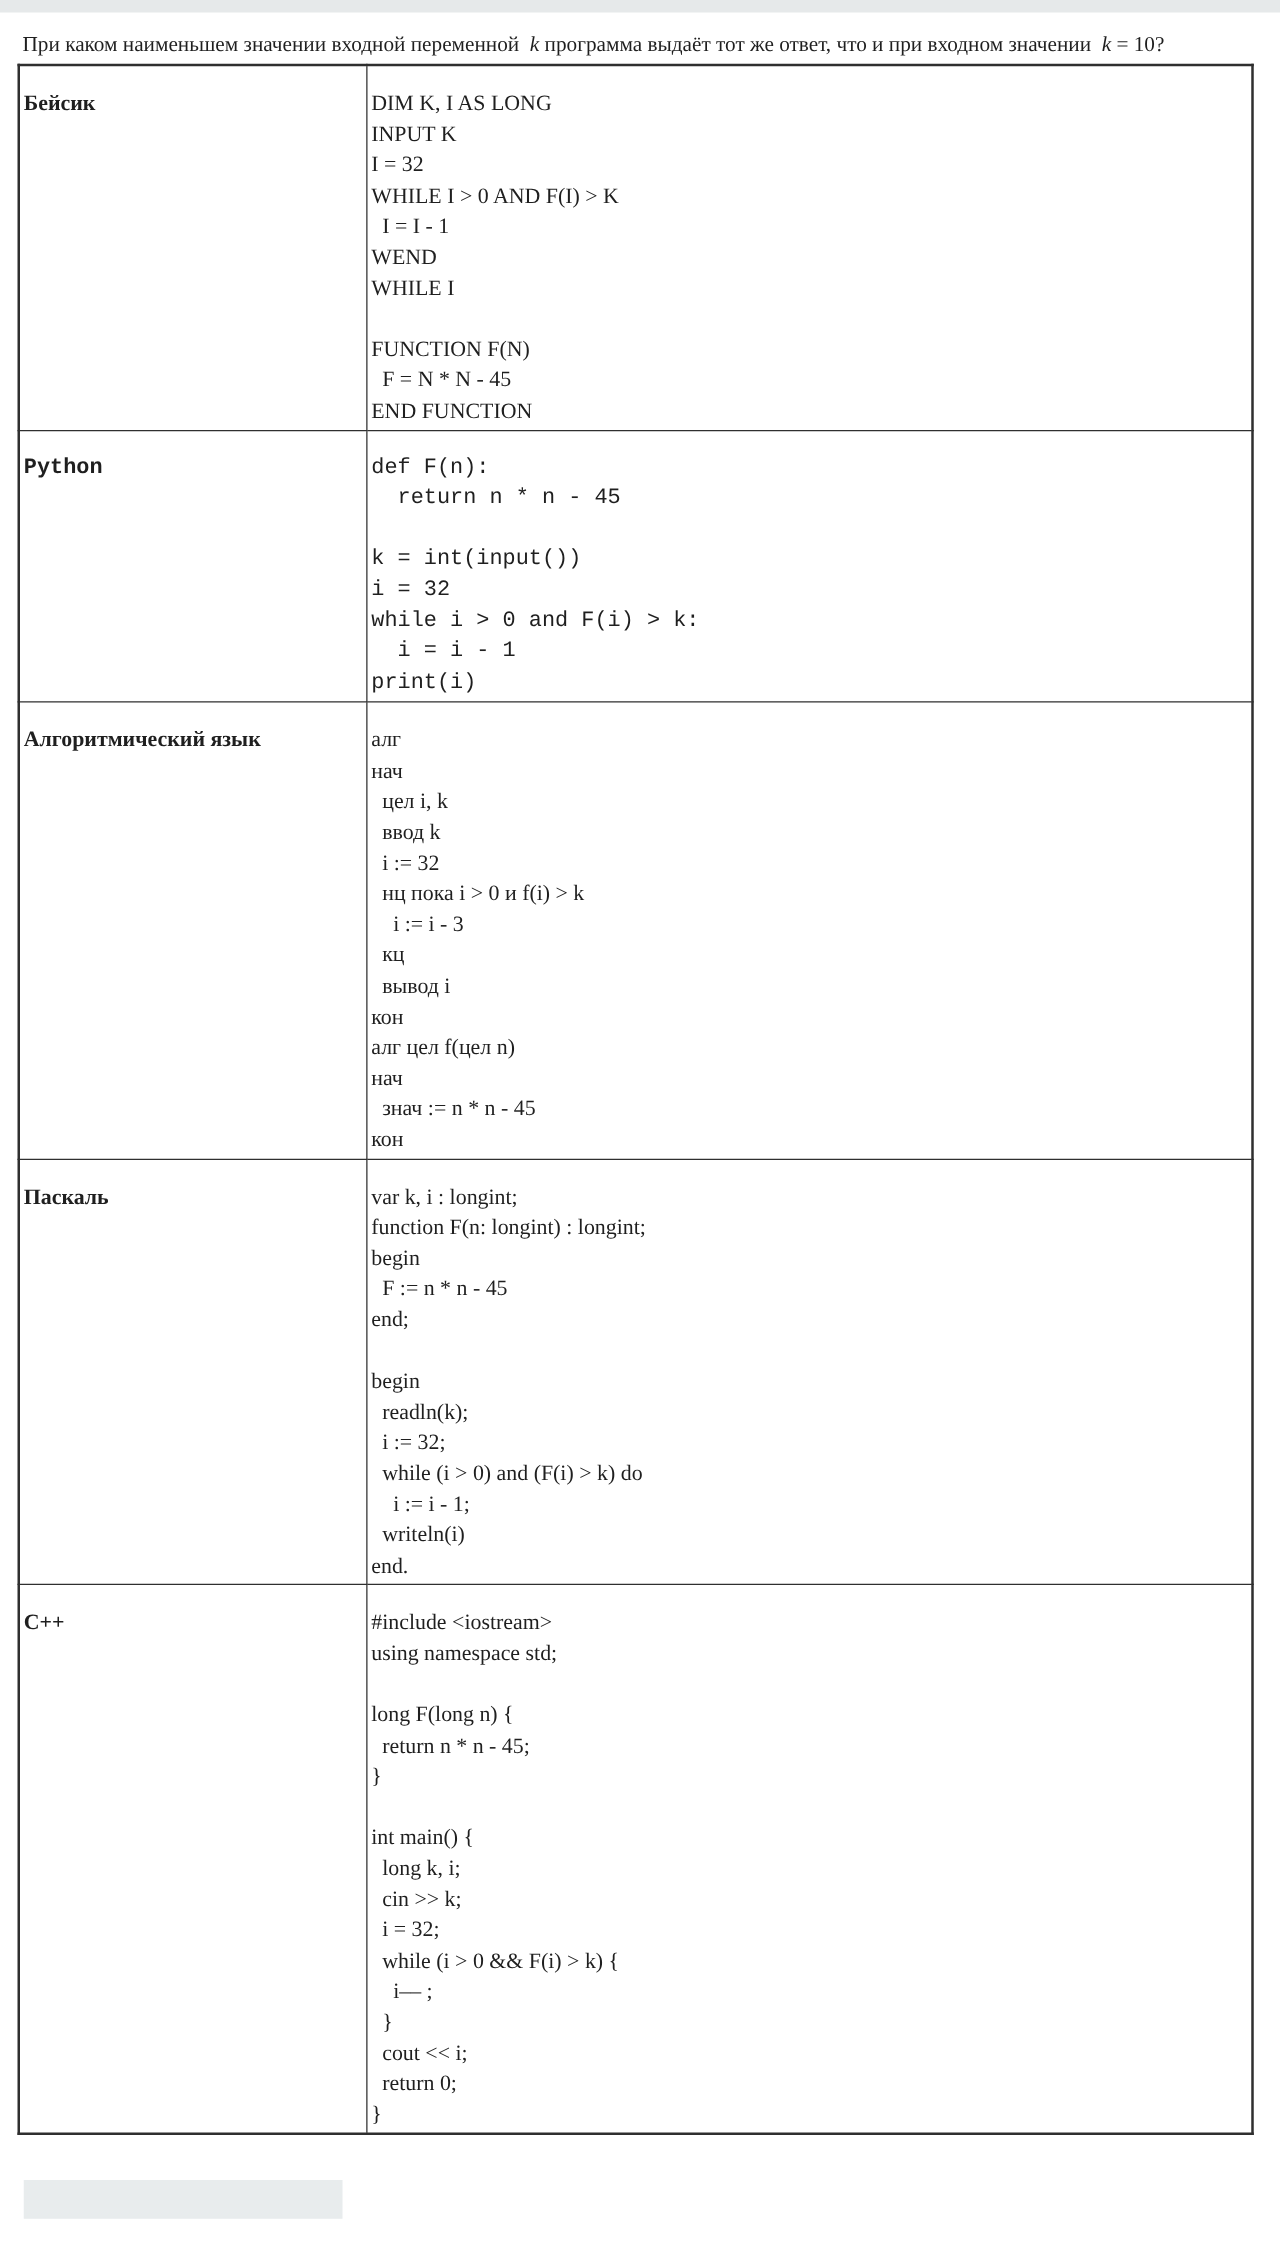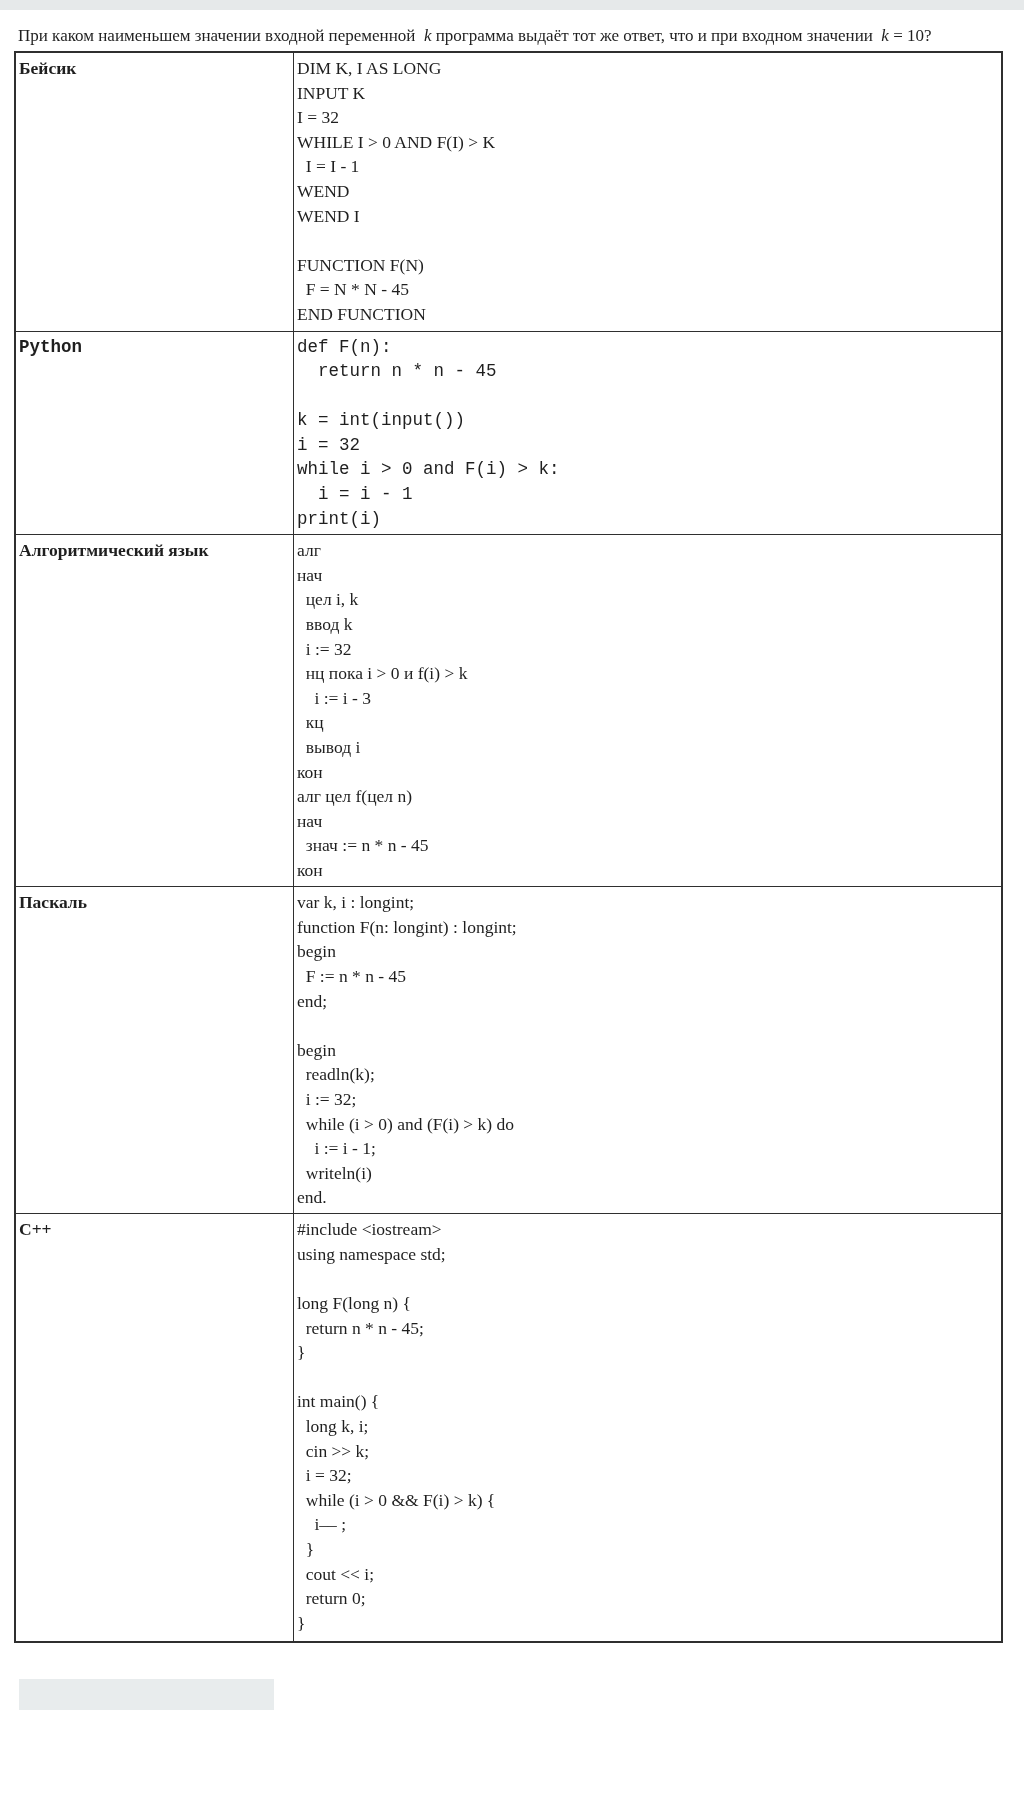--- a/index.html
+++ b/index.html
@@ -42,21 +42,21 @@
     table-layout: fixed;
     width: 989px;
     margin: 3px 0 0 -2px;
     border: 2px solid #2f2f2f;
   }
   table.lang-table td {
     border: 1.5px solid #2f2f2f;
     vertical-align: top;
     font-size: 17.5px;
     line-height: 24.6px;
-    padding: 3px 4px 3px 3px;
+    padding: 17px 4px 3px 3px;
   }
   td.lang-cell {
     width: 270px;
     font-weight: bold;
   }
   .code-line {
     white-space: pre;
     min-height: 24.6px;
   }
   .code-line .u {
@@ -93,21 +93,21 @@
     <tbody>
         <tr style="height: 279px;">
           <td class="lang-cell">Бейсик</td>
           <td class="code-cell">
             <div class="code-line"><span>DIM K, I AS LONG</span></div>
             <div class="code-line"><span>INPUT K</span></div>
             <div class="code-line"><span>I = 32</span></div>
             <div class="code-line"><span>WHILE I &gt; 0 AND F(I) &gt; K</span></div>
             <div class="code-line"><span>  I = I - 1</span></div>
             <div class="code-line"><span>WEND</span></div>
-            <div class="code-line"><span>WEND I</span></div>
+            <div class="code-line"><span>WHILE I</span></div>
             <div class="code-line"><span></span></div>
             <div class="code-line"><span>FUNCTION F(N)</span></div>
             <div class="code-line"><span>  F = N * N - 45</span></div>
             <div class="code-line"><span>END FUNCTION</span></div>
           </td>
         </tr>
         <tr style="height: 201px; font-family: Liberation Mono, monospace;">
           <td class="lang-cell">Python</td>
           <td class="code-cell">
             <div class="code-line"><span>def F(n):</span></div>

